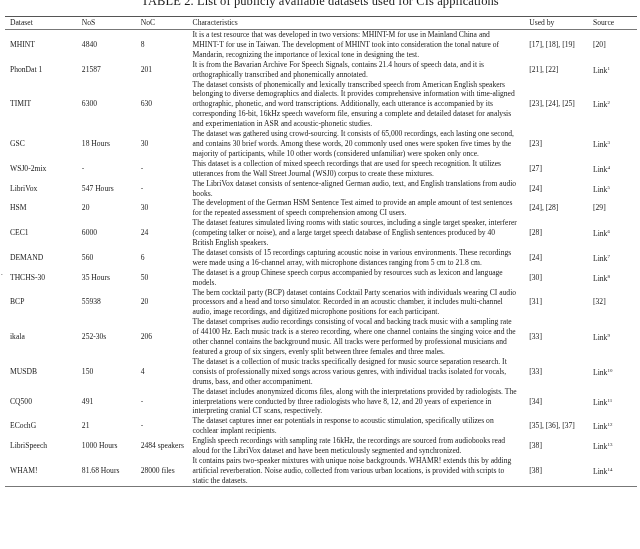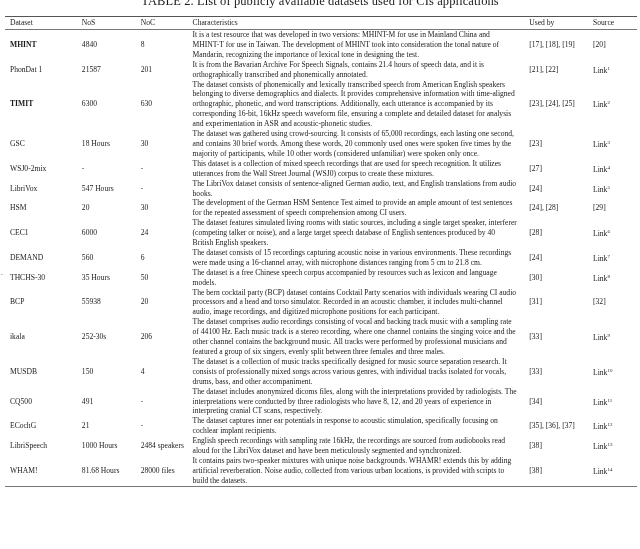--- a/index.html
+++ b/index.html
@@ -10,21 +10,21 @@
     .tbl { position: absolute; top: 16px; left: 5px; width: 632px; border-collapse: collapse; }
     .tbl th, .tbl td { font-size: 7.6px; line-height: 9.9px; padding: 0 2px; vertical-align: middle; text-align: left; }
     .tbl thead th { font-weight: normal; border-top: 1.2px solid #555; border-bottom: 1px solid #777; height: 12px; }
     .tbl tbody tr:last-child td { border-bottom: 1.6px solid #777; }
     .c-ds { width: 68px; padding-left: 5px !important; }
     .c-nos { width: 55px; }
     .c-noc { width: 48px; }
     .c-ch { width: 326px; text-align: center; }
     .c-used { width: 60px; padding-left: 10px !important; margin-top: 44px; }
     .c-src { width: 40px; text-align: left; padding-right: 4px !important; }
-    .bold { font-weight: bold; }
+    .bold { font-weight: normal; }
     sup { font-size: 5px; vertical-align: 3px; }
     .foot { position: absolute; left: 0; top: 561px; font-size: 7.6px; }
     .dot { position: absolute; left: 1px; top: 269px; font-size: 7px; }
   </style>
 </head>
 <body>
 
 <div class="caption">TABLE 2. List of publicly available datasets used for CIs applications</div>
 
 <span class="dot">.</span>
@@ -110,21 +110,21 @@
         <td class="c-nos">560</td>
         <td class="c-noc">6</td>
         <td class="c-ch">The dataset consists of 15 recordings capturing acoustic noise in various environments. These recordings were made using a 16-channel array, with microphone distances ranging from 5 cm to 21.8 cm.</td>
         <td class="c-used">[24]</td>
         <td class="c-src"><span>Link</span><sup>7</sup></td>
       </tr>
       <tr>
         <td class="c-ds">THCHS-30</td>
         <td class="c-nos">35 Hours</td>
         <td class="c-noc">50</td>
-        <td class="c-ch">The dataset is a free Chinese speech corpus accompanied by resources such as lexicon and language models.</td>
+        <td class="c-ch">The dataset is a group Chinese speech corpus accompanied by resources such as lexicon and language models.</td>
         <td class="c-used">[30]</td>
         <td class="c-src"><span>Link</span><sup>8</sup></td>
       </tr>
       <tr>
         <td class="c-ds">BCP</td>
         <td class="c-nos">55938</td>
         <td class="c-noc">20</td>
         <td class="c-ch">The bern cocktail party (BCP) dataset contains Cocktail Party scenarios with individuals wearing CI audio processors and a head and torso simulator. Recorded in an acoustic chamber, it includes multi-channel audio, image recordings, and digitized microphone positions for each participant.</td>
         <td class="c-used">[31]</td>
         <td class="c-src"><span>[32]</span></td>
@@ -150,36 +150,36 @@
         <td class="c-nos">491</td>
         <td class="c-noc">-</td>
         <td class="c-ch">The dataset includes anonymized dicoms files, along with the interpretations provided by radiologists. The interpretations were conducted by three radiologists who have 8, 12, and 20 years of experience in interpreting cranial CT scans, respectively.</td>
         <td class="c-used">[34]</td>
         <td class="c-src"><span>Link</span><sup>11</sup></td>
       </tr>
       <tr>
         <td class="c-ds">ECochG</td>
         <td class="c-nos">21</td>
         <td class="c-noc">-</td>
-        <td class="c-ch">The dataset captures inner ear potentials in response to acoustic stimulation, specifically focusing on cochlear implant recipients.</td>
+        <td class="c-ch">The dataset captures inner ear potentials in response to acoustic stimulation, specifically utilizes on cochlear implant recipients.</td>
         <td class="c-used">[35], [36], [37]</td>
         <td class="c-src"><span>Link</span><sup>12</sup></td>
       </tr>
       <tr>
         <td class="c-ds">LibriSpeech</td>
         <td class="c-nos">1000 Hours</td>
         <td class="c-noc">2484 speakers</td>
         <td class="c-ch">English speech recordings with sampling rate 16kHz, the recordings are sourced from audiobooks read aloud for the LibriVox dataset and have been meticulously segmented and synchronized.</td>
         <td class="c-used">[38]</td>
         <td class="c-src"><span>Link</span><sup>13</sup></td>
       </tr>
       <tr>
         <td class="c-ds">WHAM!</td>
         <td class="c-nos">81.68 Hours</td>
         <td class="c-noc">28000 files</td>
-        <td class="c-ch">It contains pairs two-speaker mixtures with unique noise backgrounds. WHAMR! extends this by adding artificial reverberation. Noise audio, collected from various urban locations, is provided with scripts to build the datasets.</td>
+        <td class="c-ch">It contains pairs two-speaker mixtures with unique noise backgrounds. WHAMR! extends this by adding artificial reverberation. Noise audio, collected from various urban locations, is provided with scripts to static the datasets.</td>
         <td class="c-used">[38]</td>
         <td class="c-src"><span>Link</span><sup>14</sup></td>
       </tr>
     </tbody>
 </table>
 
 <div class="foot">Abbreviations: Number of samples (NoS), Number of classes (NoC)</div>
 
 </body></html>

